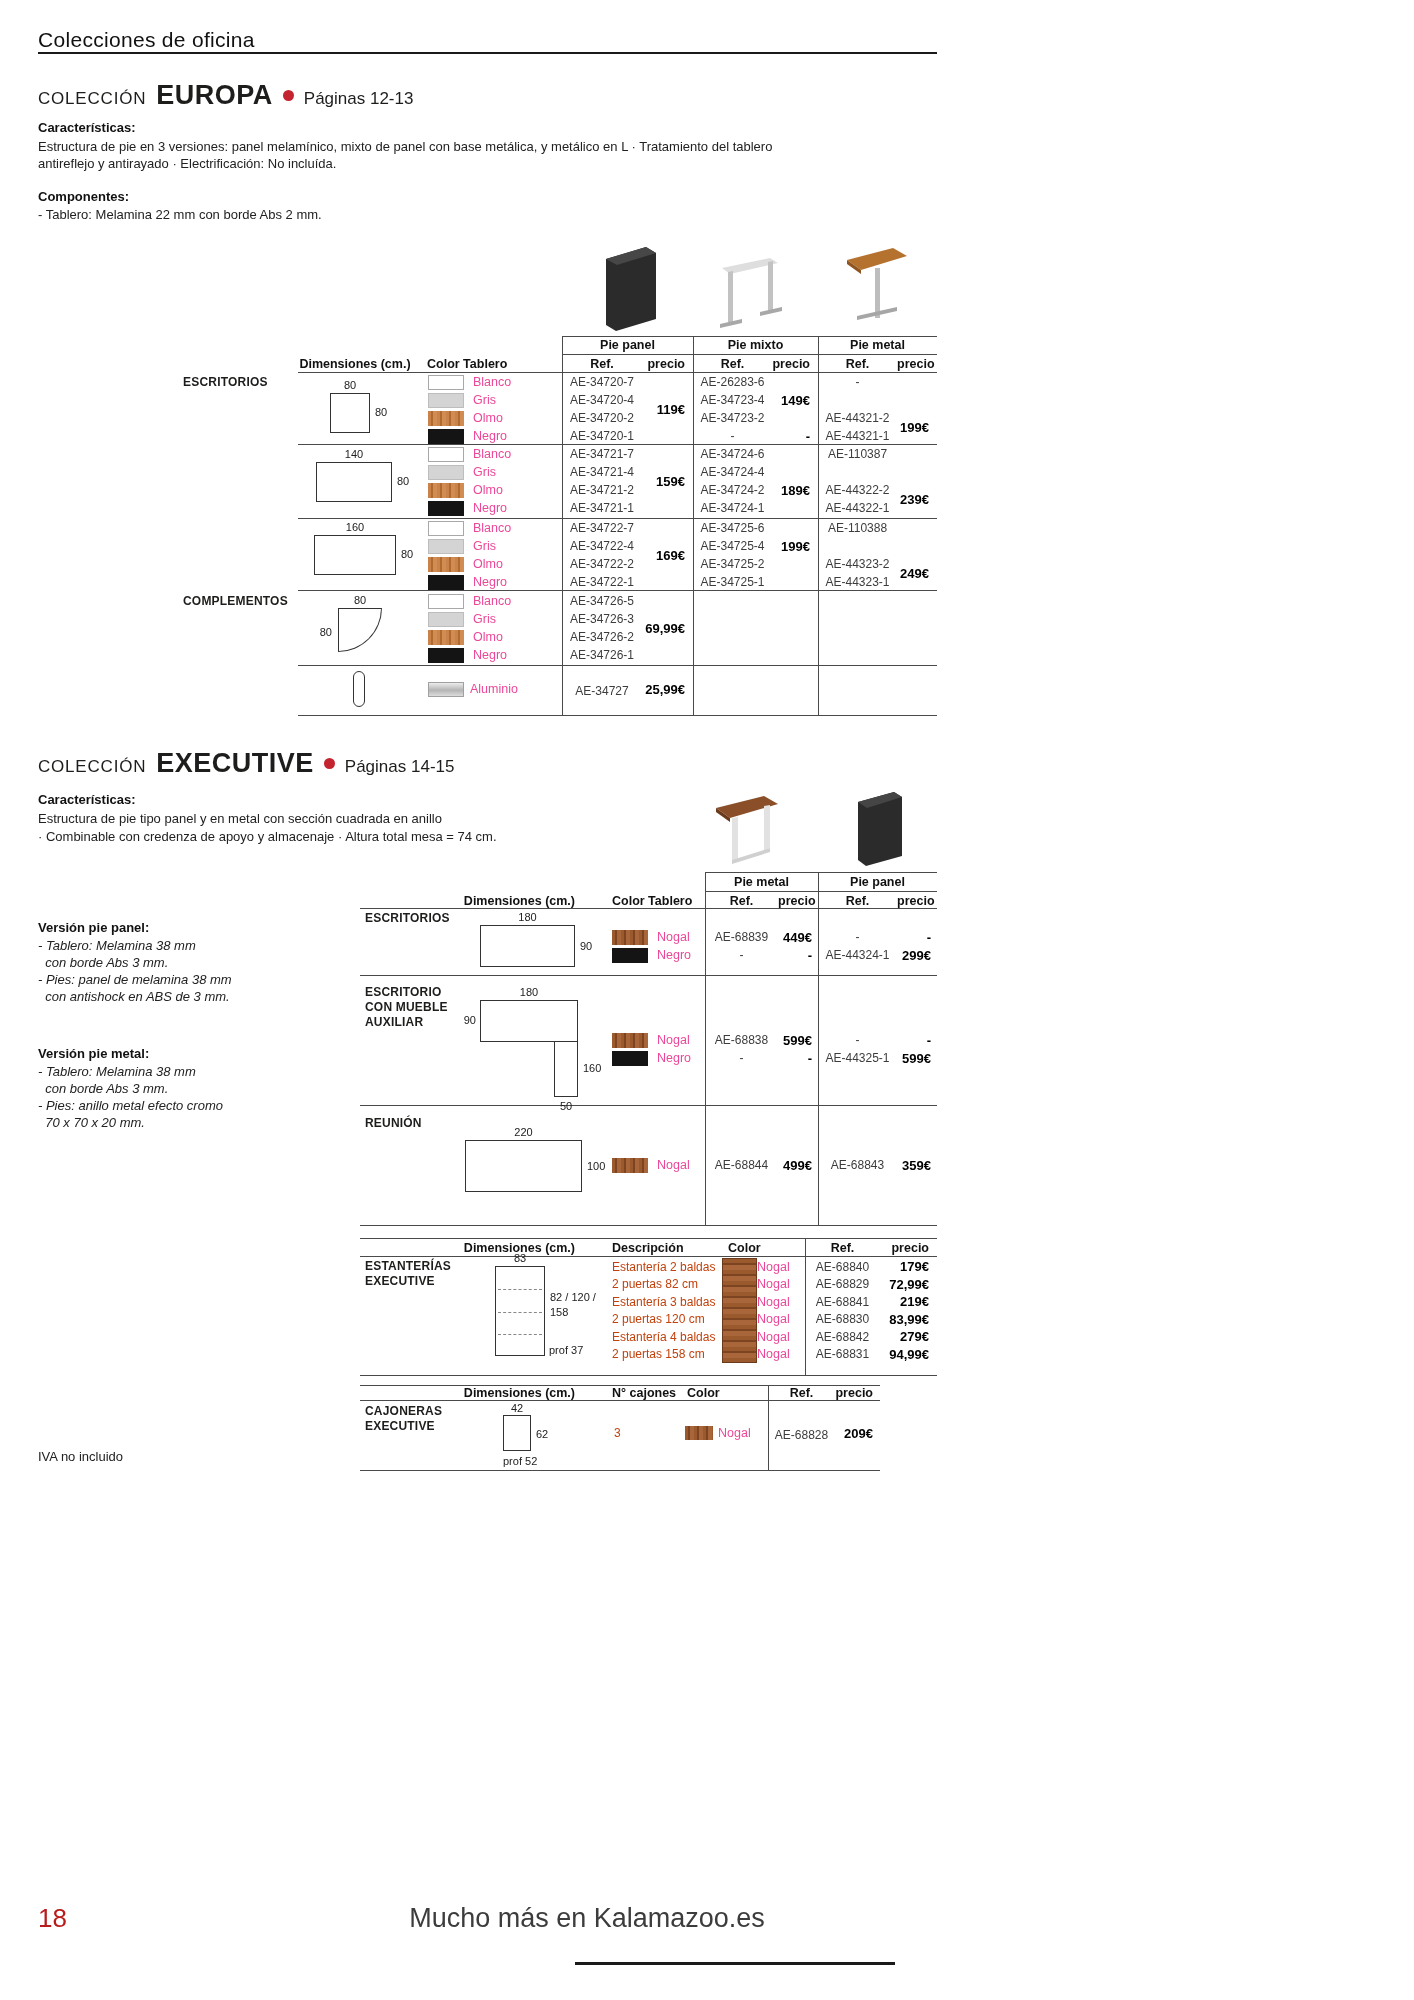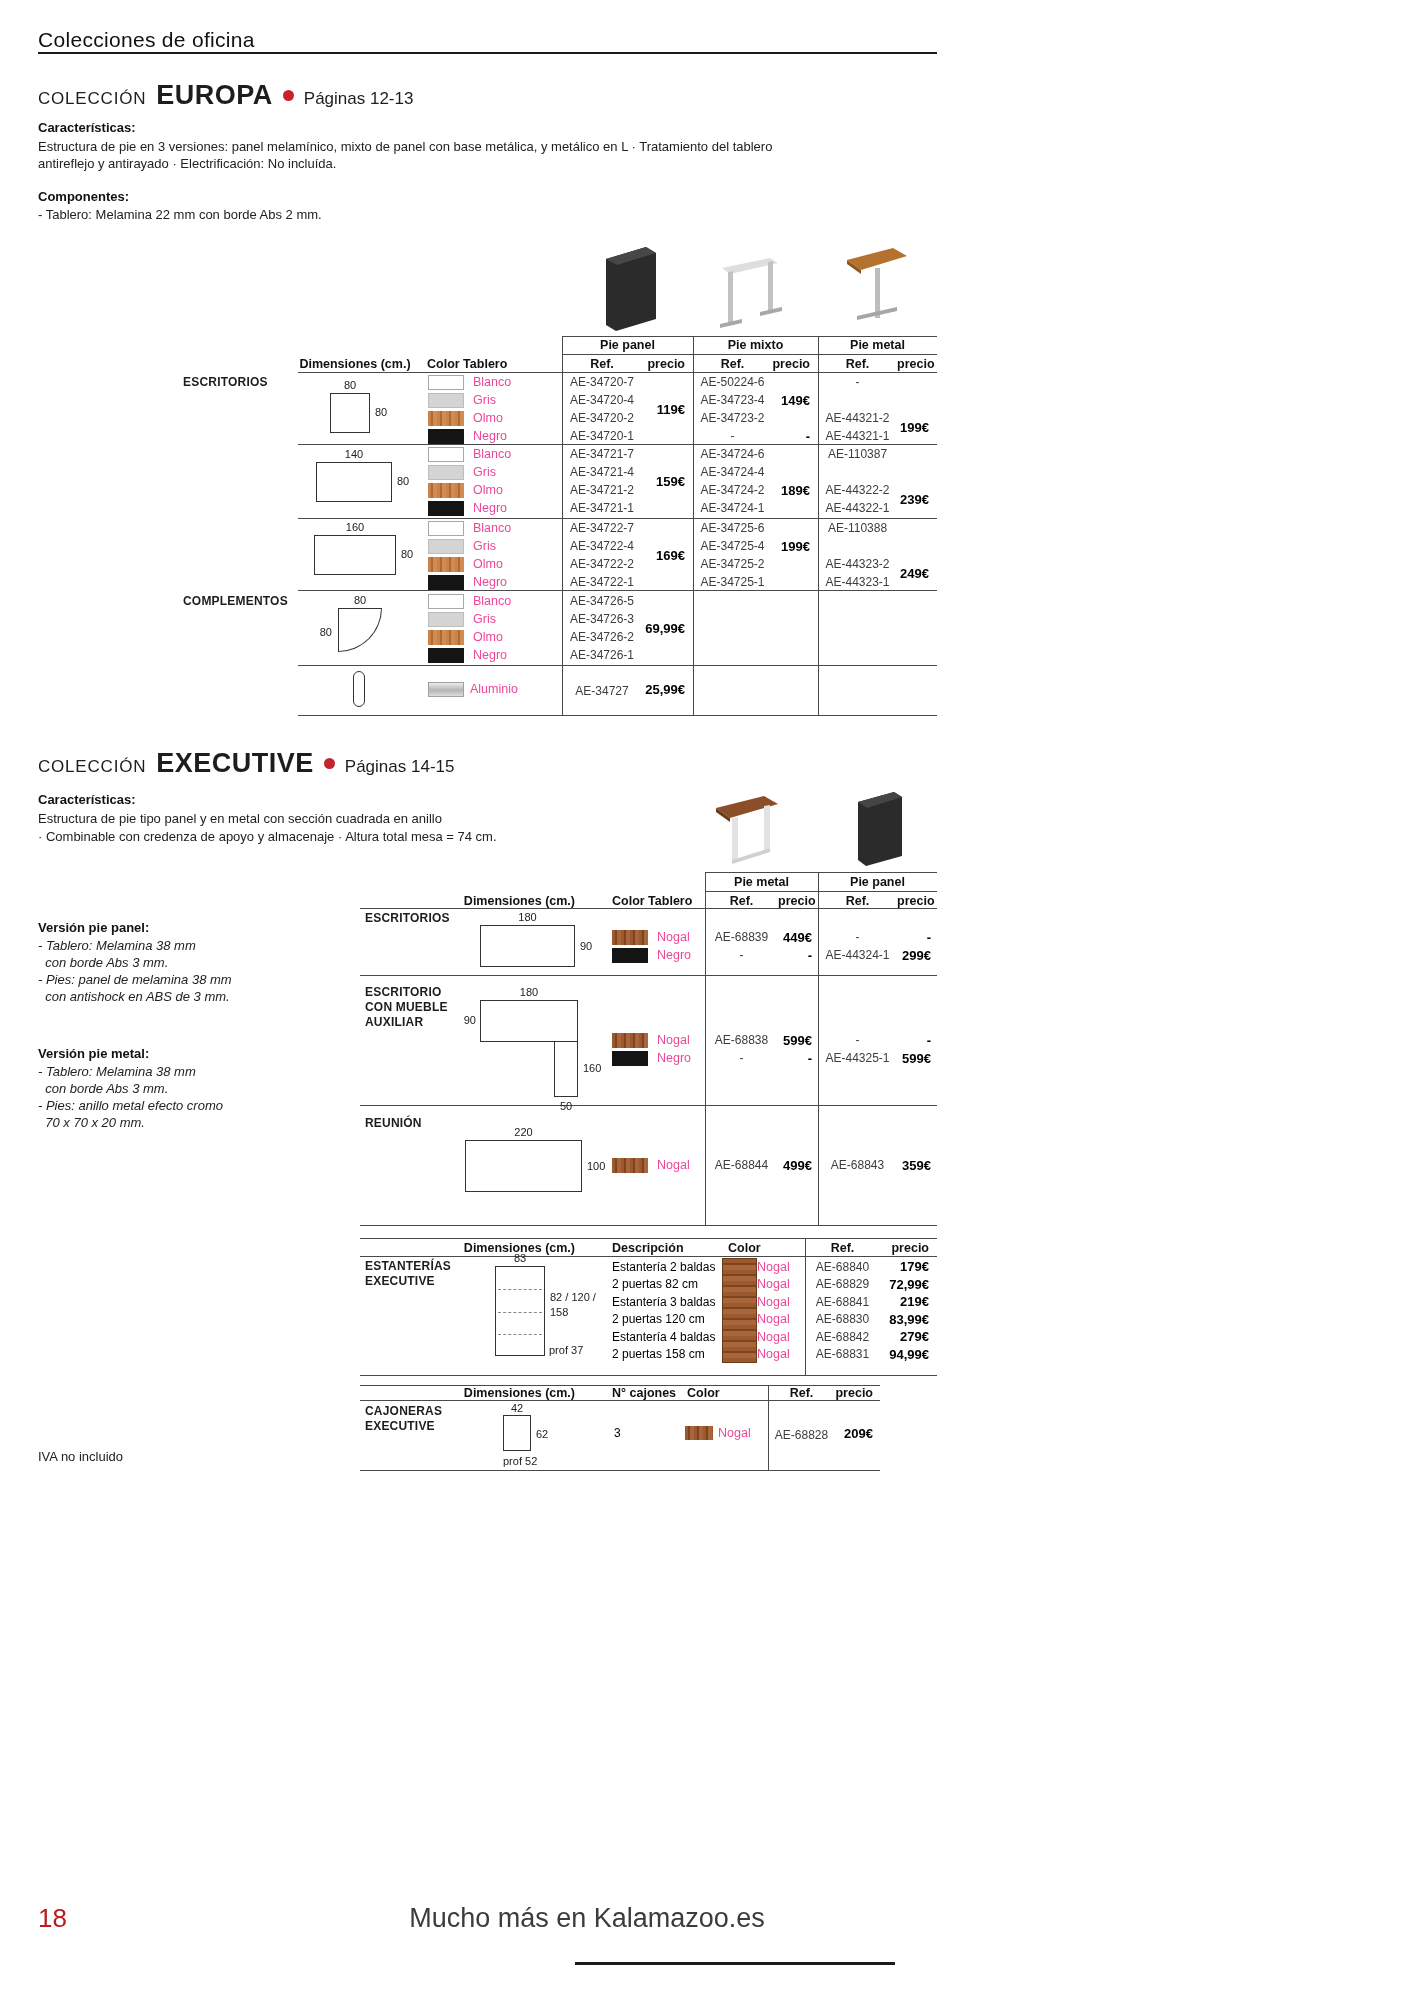--- a/index.html
+++ b/index.html
@@ -17,21 +17,21 @@
   .titlerow { display:flex; align-items:baseline; gap:10px; }
   .collabel { font-size:17px; letter-spacing:0.8px; }
   .colname  { font-size:27px; font-weight:800; letter-spacing:0.5px; }
   .dot { width:11px; height:11px; border-radius:50%; background:#c42430; align-self:center; }
   .colpages { font-size:17px; }
 
   .para { font-size:13px; color:#222; }
   .para-title { font-size:13px; font-weight:bold; color:#111; }
   .seclabel { font-weight:bold; font-size:12px; line-height:15px; letter-spacing:0.2px; }
   .hdr { font-weight:bold; font-size:12.5px; color:#111; }
-  .small { font-size:12px; color:#000000; }
+  .small { font-size:12px; color:#c2410c; }
   .clabel { font-size:12.5px; color:#ec4899; }
   .ref { font-size:12px; color:#3c3c3c; white-space:nowrap; }
   .price { font-size:13px; font-weight:bold; color:#000; white-space:nowrap; }
   .dim { font-size:11px; color:#222; white-space:nowrap; }
 
   .diag { position:absolute; border:1px solid #333; background:#fff; }
   .quarter { border-radius:0 0 100% 0; }
   .pill { width:12px; height:36px; border:1px solid #333; border-radius:6px; }
   .shelf { position:absolute; left:2px; right:2px; border-top:1px dashed #888; }
 
@@ -303,21 +303,21 @@
       <div>
         <div class="eu-row ref-row ref">AE-34720-7</div>
         <div class="eu-row ref-row ref">AE-34720-4</div>
         <div class="eu-row ref-row ref">AE-34720-2</div>
         <div class="eu-row ref-row ref">AE-34720-1</div>
       </div>
       <div class="pricecell">
         <span class="price pv pv-center">119€</span>
       </div>
       <div>
-        <div class="eu-row ref-row ref">AE-50224-6</div>
+        <div class="eu-row ref-row ref">AE-26283-6</div>
         <div class="eu-row ref-row ref">AE-34723-4</div>
         <div class="eu-row ref-row ref">AE-34723-2</div>
         <div class="eu-row ref-row ref">-</div>
       </div>
       <div class="pricecell">
         <span class="price pv" style="top: 27px;">149€</span>
         <span class="price pv" style="top: 63px;">-</span>
       </div>
       <div>
         <div class="eu-row ref-row ref">-</div>

